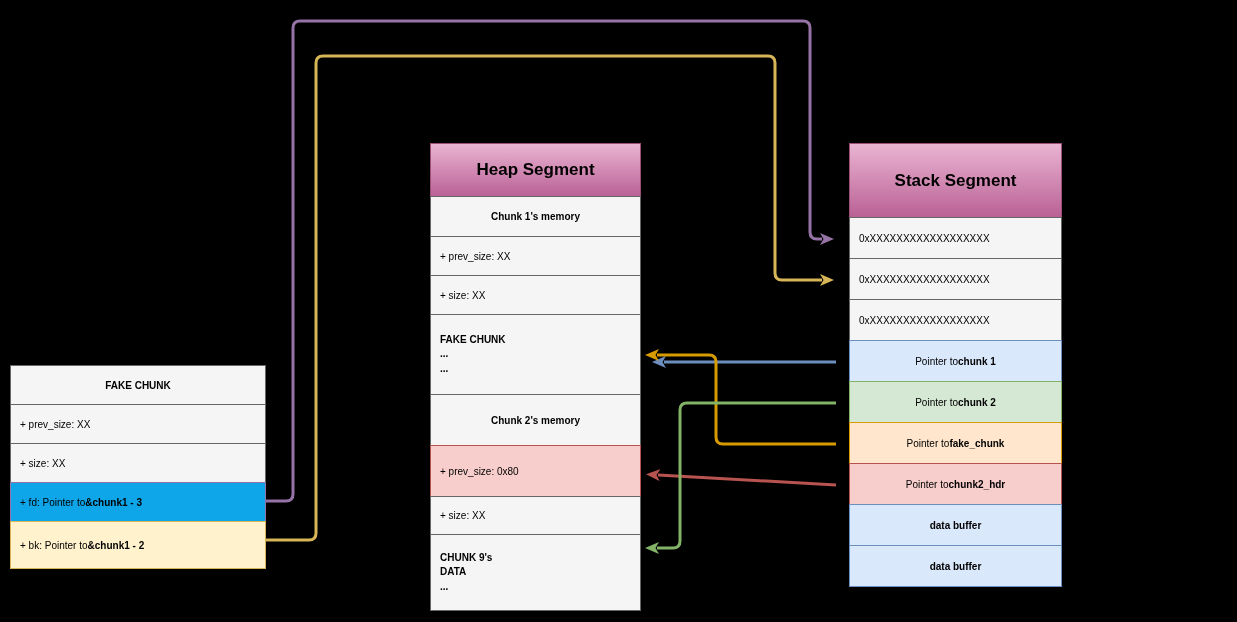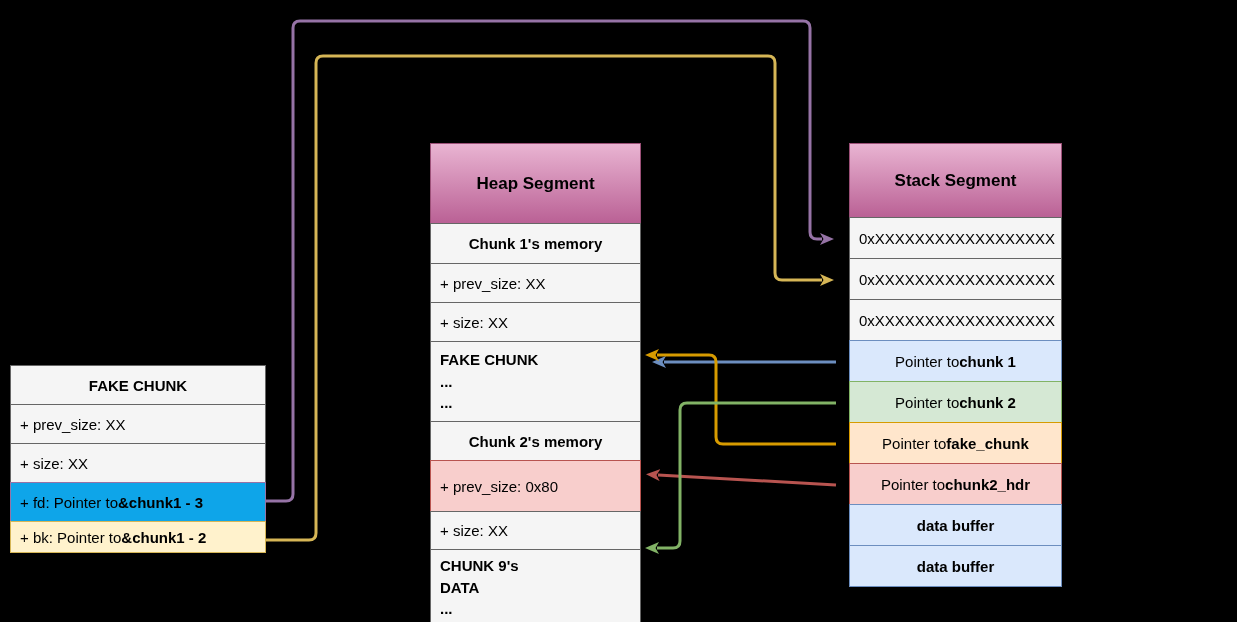--- a/index.html
+++ b/index.html
@@ -4,21 +4,21 @@
 <style>
   * { margin:0; padding:0; box-sizing:border-box; }
   html,body { background:#000; }
   .canvas {
     position:relative; width:1237px; height:622px; background:#000;
     font-family:"Liberation Sans","DejaVu Sans",sans-serif; color:#000; overflow:hidden;
   }
   .table { position:absolute; }
   .row {
     position:relative; border:1px solid #666; background:#f5f5f5;
-    display:flex; align-items:center; padding:0 9px; font-size:15px;
+    display:flex; align-items:center; padding:0 9px; font-size:10px;
     margin-top:-1px;
   }
   .row:first-child { margin-top:0; }
   .center { justify-content:center; text-align:center; padding:0 4px; }
   .bold { font-weight:bold; }
   .hdr {
     justify-content:center; font-weight:bold; font-size:17px;
     background:linear-gradient(#e9b4d2,#ba6195); border:1px solid #9c5078;
   }
   .multi {
@@ -39,37 +39,37 @@
 <div class="canvas">
 
   <div class="table" style="left:10px; top:365px; width:256px;">
     <div class="row center bold" style="height:40px">FAKE CHUNK</div>
     <div class="row" style="height:40px">+ prev_size: XX</div>
     <div class="row" style="height:40px">+ size: XX</div>
     <div class="row r-purple" style="height:40px">
       <span>+ fd: Pointer to </span>
         <b>&amp;chunk1 - 3</b>
     </div>
-    <div class="row r-yellowbg" style="height:32px">
+    <div class="row r-yellowbg" style="height:48px">
       <span>+ bk: Pointer to </span>
         <b>&amp;chunk1 - 2</b>
     </div>
   </div>
 
   <div class="table" style="left:430px; top:143px; width:211px;">
-    <div class="row hdr" style="height:81px">Heap Segment</div>
+    <div class="row hdr" style="height:54px">Heap Segment</div>
     <div class="row center bold" style="height:41px">Chunk 1's memory</div>
     <div class="row" style="height:40px">+ prev_size: XX</div>
     <div class="row" style="height:40px">+ size: XX</div>
     <div class="row multi" style="height:81px">
       <span>FAKE CHUNK</span>
       <span>...</span>
       <span>...</span>
     </div>
-    <div class="row center bold" style="height:40px">Chunk 2's memory</div>
+    <div class="row center bold" style="height:52px">Chunk 2's memory</div>
     <div class="row r-red" style="height:52px">+ prev_size: 0x80</div>
     <div class="row" style="height:39px">+ size: XX</div>
     <div class="row multi" style="height:77px">
       <span>CHUNK 9's</span>
       <span>DATA</span>
       <span>...</span>
     </div>
   </div>
 
   <div class="table" style="left:836px; top:143px; width:226px;padding-left:13px;">

